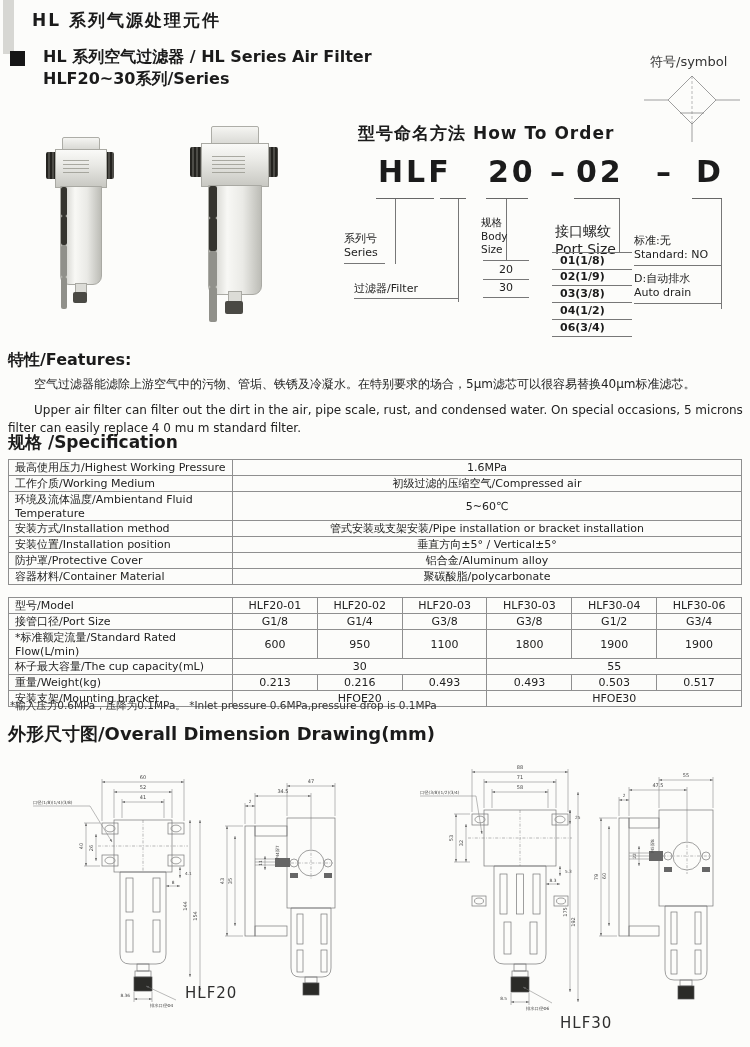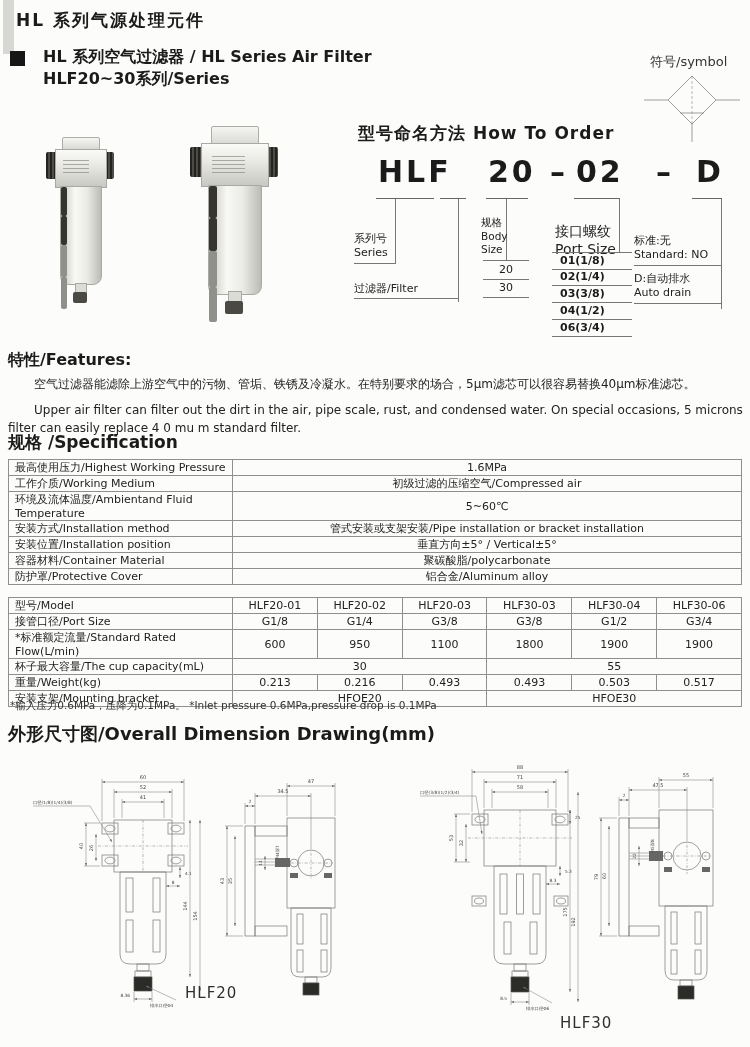--- a/index.html
+++ b/index.html
@@ -7,21 +7,21 @@
     position:relative; width:750px; height:1047px; margin:0 auto;
     background:#fcfcfa; color:#1b1b1b;
     font-family:"DejaVu Sans","Liberation Sans",sans-serif;
     overflow:hidden;
   }
   .abs { position:absolute; }
   .pre { white-space:pre-line; }
 
   
   .title-bar { left:3px; top:0; width:11px; height:54px; background:#d7d7d3; }
-  .page-title { left:16px; top:9px; font-size:17px; font-weight:bold; letter-spacing:2px; }
+  .page-title { left:32px; top:9px; font-size:17px; font-weight:bold; letter-spacing:2px; }
   .sec-bullet { left:10px; top:51px; width:15px; height:15px; background:#161616; }
   .sec-title { left:43px; top:46px; font-size:16px; font-weight:bold; line-height:1.4; }
   .symbol-label { left:650px; top:53px; font-size:13px; color:#333; }
 
   
   .photo { position:absolute; }
   .photo>div { position:absolute; }
   .photo .cap { left:24%; width:52%; top:0; height:9%; background:linear-gradient(180deg,#f5f5f2,#cfcfca); border:1px solid #adada7; border-radius:2px; }
   .photo .knob { top:9%; height:16%; width:17%; background:repeating-linear-gradient(90deg,#24231f 0 2px,#4d4c47 2px 4px); border-radius:2px; }
   .photo .knob.l { left:0; } .photo .knob.r { right:0; }
@@ -148,34 +148,34 @@
     <div class="ul" style="left:146px; top:78px; width:42px"></div>
     <div class="ul" style="left:234px; top:78px; width:46px"></div>
     <div class="ul" style="left:352px; top:78px; width:30px"></div>
 
     <div class="vl" style="left:55px;  top:79px; height:65px"></div>
     <div class="vl" style="left:118px; top:79px; height:103px"></div>
     <div class="vl" style="left:166px; top:79px; height:61px"></div>
     <div class="vl" style="left:279px; top:79px; height:53px"></div>
     <div class="vl" style="left:381px; top:79px; height:110px"></div>
 
-    <div class="lbl pre ulb" style="left:14px; top:112px; width:41px">系列号
+    <div class="lbl pre ulb" style="left:4px; top:112px; width:41px">系列号
 Series</div>
     <div class="lbl ulb" style="left:14px; top:162px; width:104px">过滤器/Filter</div>
 
     <div class="lbl pre" style="left:141px; top:96px; font-size:10.5px">规格
 Body
 Size</div>
     <div class="opt" style="left:143px; top:140px; width:46px; border-top:1px solid #777">20</div>
     <div class="opt" style="left:143px; top:159px; width:46px">30</div>
 
     <div class="lbl pre" style="left:215px; top:102px; font-size:14px">接口螺纹
 Port Size</div>
     <div class="opt optl" style="left:212px; top:132px; width:72px; border-top:1px solid #777">01(1/8)</div>
-    <div class="opt optl" style="left:212px; top:149px; width:72px">02(1/4)</div>
+    <div class="opt optl" style="left:212px; top:149px; width:72px">02(1/9)</div>
     <div class="opt optl" style="left:212px; top:166px; width:72px">03(3/8)</div>
     <div class="opt optl" style="left:212px; top:183px; width:72px">04(1/2)</div>
     <div class="opt optl" style="left:212px; top:200px; width:72px">06(3/4)</div>
 
     <div class="lbl pre ulb" style="left:294px; top:114px; width:87px">标准:无
 Standard: NO</div>
     <div class="lbl pre ulb" style="left:294px; top:152px; width:87px">D:自动排水
 Auto drain</div>
   </div>
 
@@ -206,26 +206,26 @@
         </tr>
       <tr>
           <td>安装方式/Installation method</td>
           <td class="v">管式安装或支架安装/Pipe installation or bracket installation</td>
         </tr>
       <tr>
           <td>安装位置/Installation position</td>
           <td class="v">垂直方向±5° / Vertical±5°</td>
         </tr>
       <tr>
+          <td>防护罩/Protective Cover</td>
+          <td class="v">铝合金/Aluminum alloy</td>
+        </tr>
+      <tr>
           <td>容器材料/Container Material</td>
           <td class="v">聚碳酸脂/polycarbonate</td>
-        </tr>
-      <tr>
-          <td>防护罩/Protective Cover</td>
-          <td class="v">铝合金/Aluminum alloy</td>
         </tr>
     </tbody>
   </table>
 
   <table class="abs mdl-tbl">
     <colgroup>
         <col style="width:224px">
         <col>
         <col>
         <col>

